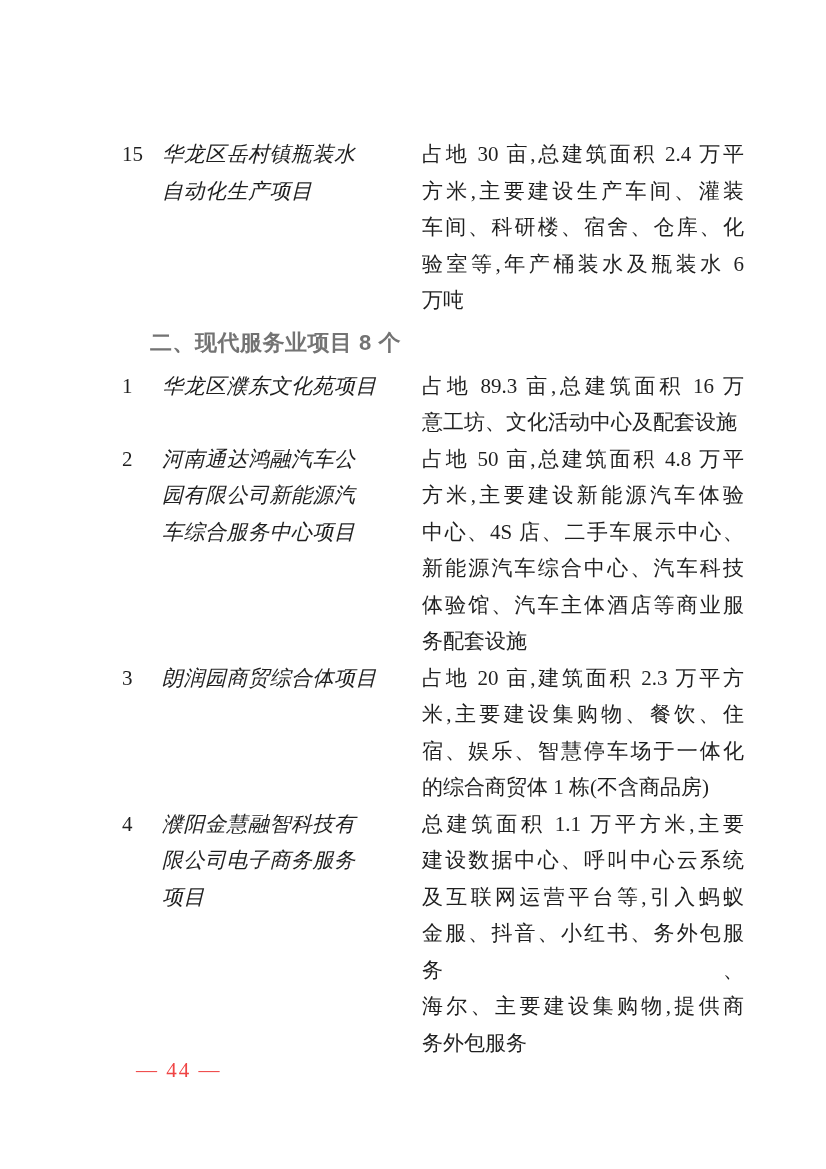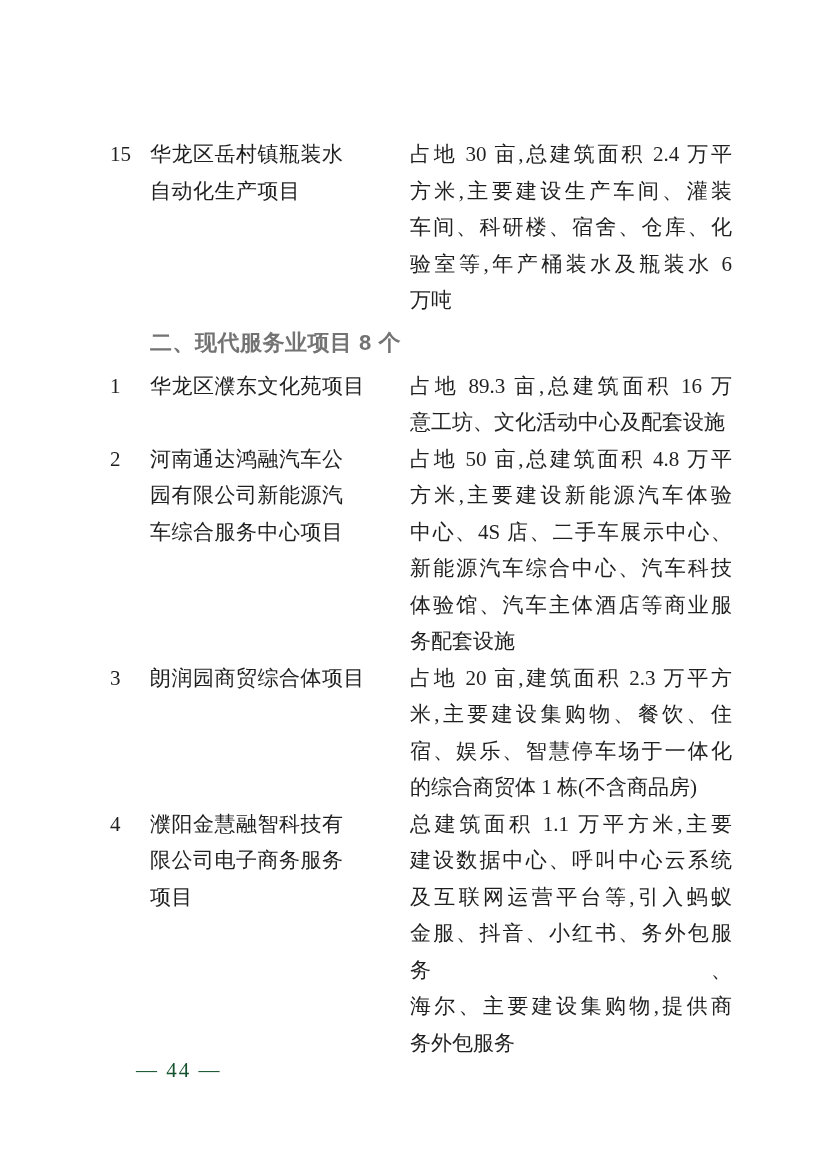--- a/index.html
+++ b/index.html
@@ -15,23 +15,24 @@
   .content {
     position:absolute;
     left:110px; top:136px;
     width:634px;
   }
   .row {
     display:flex;
     align-items:flex-start;
     font-size:21px;
     line-height:36.5px;
+    justify-content:flex-end;
   }
   .col-num  { width:40px;  flex:0 0 auto; }
-  .col-name { width:248px; flex:0 0 auto; letter-spacing:0.5px; }
+  .col-name { width:248px; flex:0 0 auto; letter-spacing:0.5px;font-style:italic; }
   .col-desc { width:322px; flex:0 0 auto; margin-left:12px; }
   .col-desc .line {
     text-align:justify;
     text-align-last:justify;
     text-justify:inter-character;
   }
   .col-desc .line.line-last {
     text-align-last:left;
   }
   .section-heading {
@@ -42,21 +43,21 @@
     letter-spacing:0.5px;
     color:#737373;
     margin:5px 0 7px 40px;
   }
   .footer {
     position:absolute;
     left:136px; top:1052px;
     font-size:21px;
     line-height:37px;
     letter-spacing:2px;
-    color:#14532d;
+    color:#ef4444;
   }
 </style>
 </head>
 <body>
 
 <div class="page">
   <main class="content" id="sections-root">
   <div class="row">
     <div class="col-num">15</div>
     <div class="col-name">

